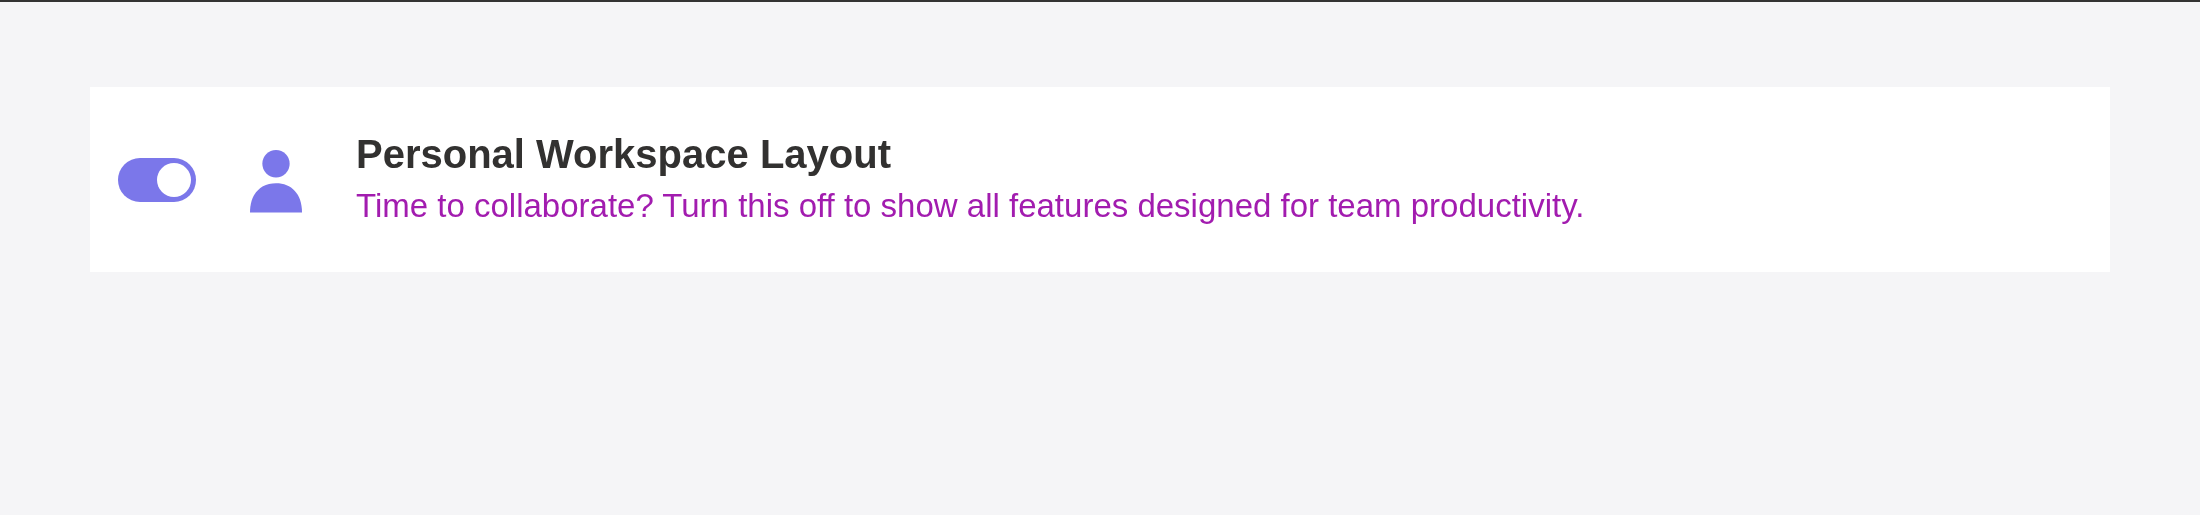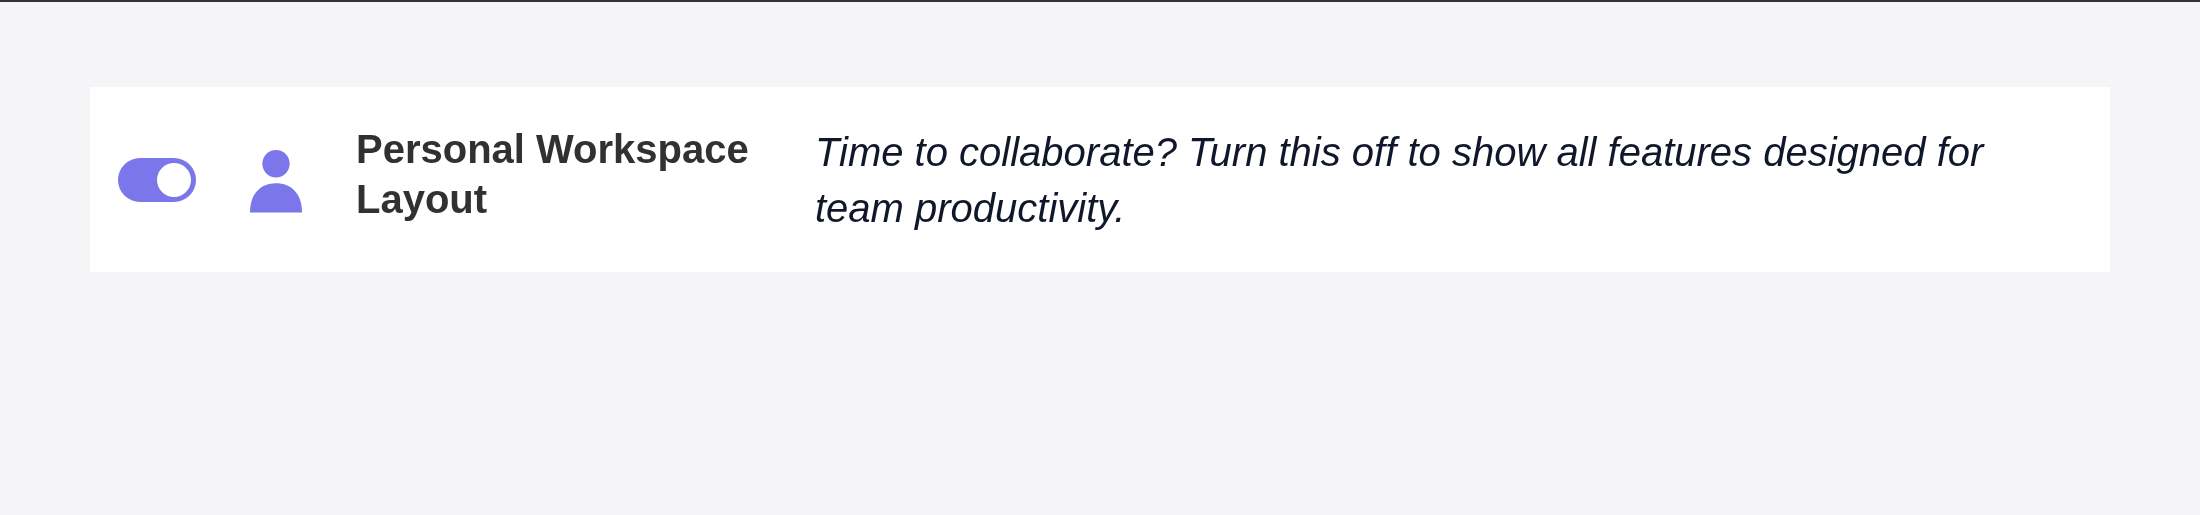--- a/index.html
+++ b/index.html
@@ -47,35 +47,34 @@
     .person-icon {
       flex-shrink: 0;
       width: 80px;
       height: 80px;
       display: flex;
       align-items: center;
       justify-content: center;
     }
     .text-block {
       display: flex;
-      flex-direction: row;
+      flex-direction: column;
       gap: 4px;
     }
     .title {
       font-size: 40px;
       font-weight: 600;
       color: #323130;
       line-height: 1.25;
     }
     .subtitle {
-      font-size: 40px;
+      font-size: 33px;
       font-weight: 400;
-      color: #0f172a;
+      color: #a21caf;
       line-height: 1.4;
-      font-style: italic;
     }
   </style>
 </head>
 <body>
 
 <div class="card">
   <div class="toggle">
     <div class="toggle-knob"></div>
   </div>
   <div class="person-icon">

